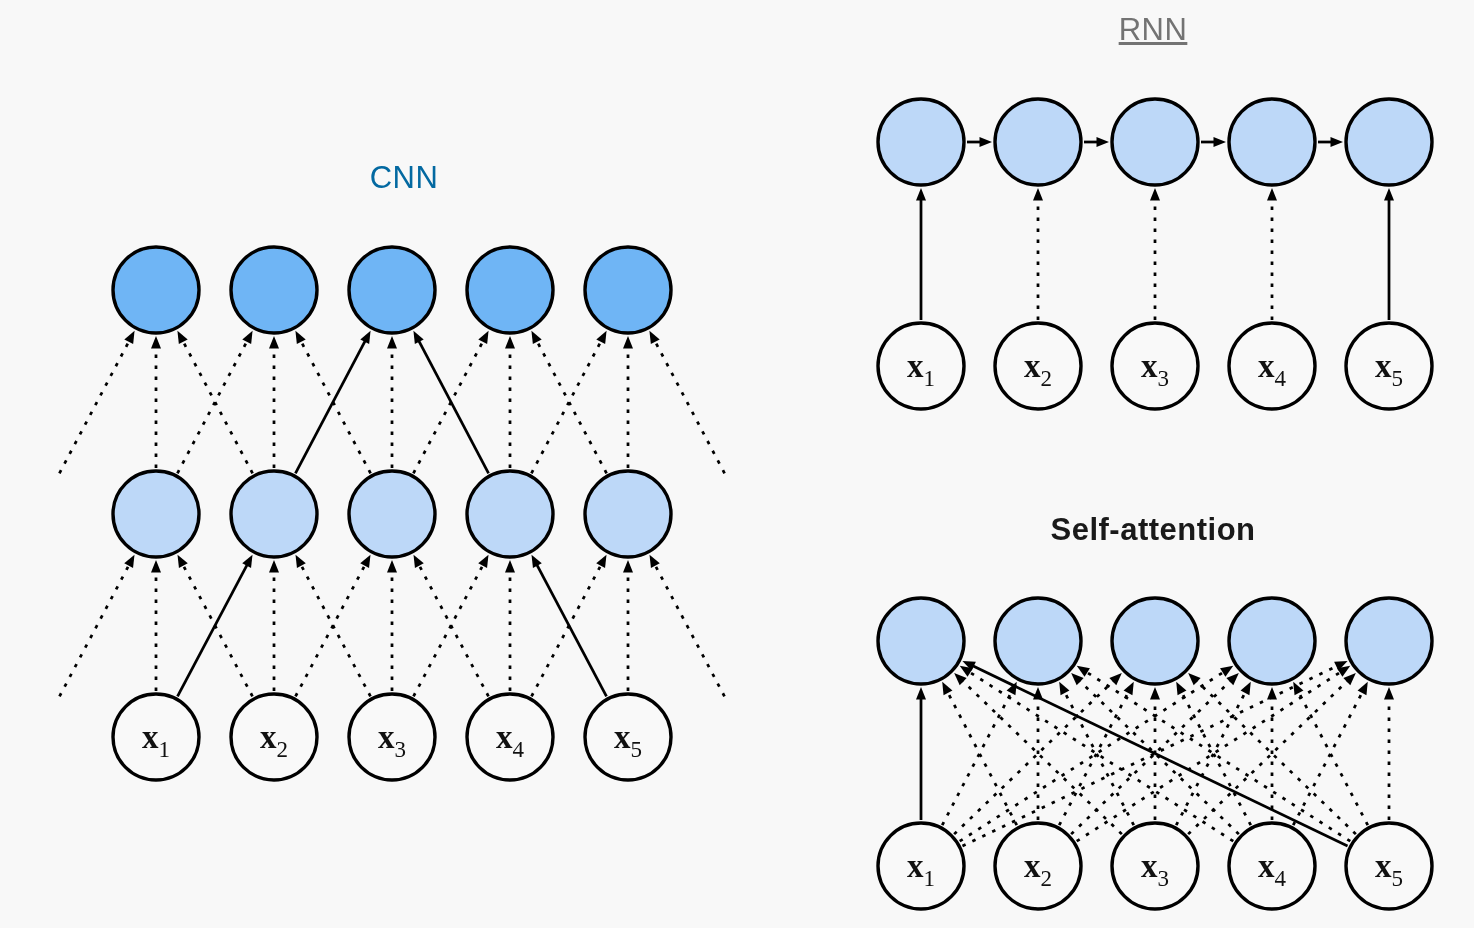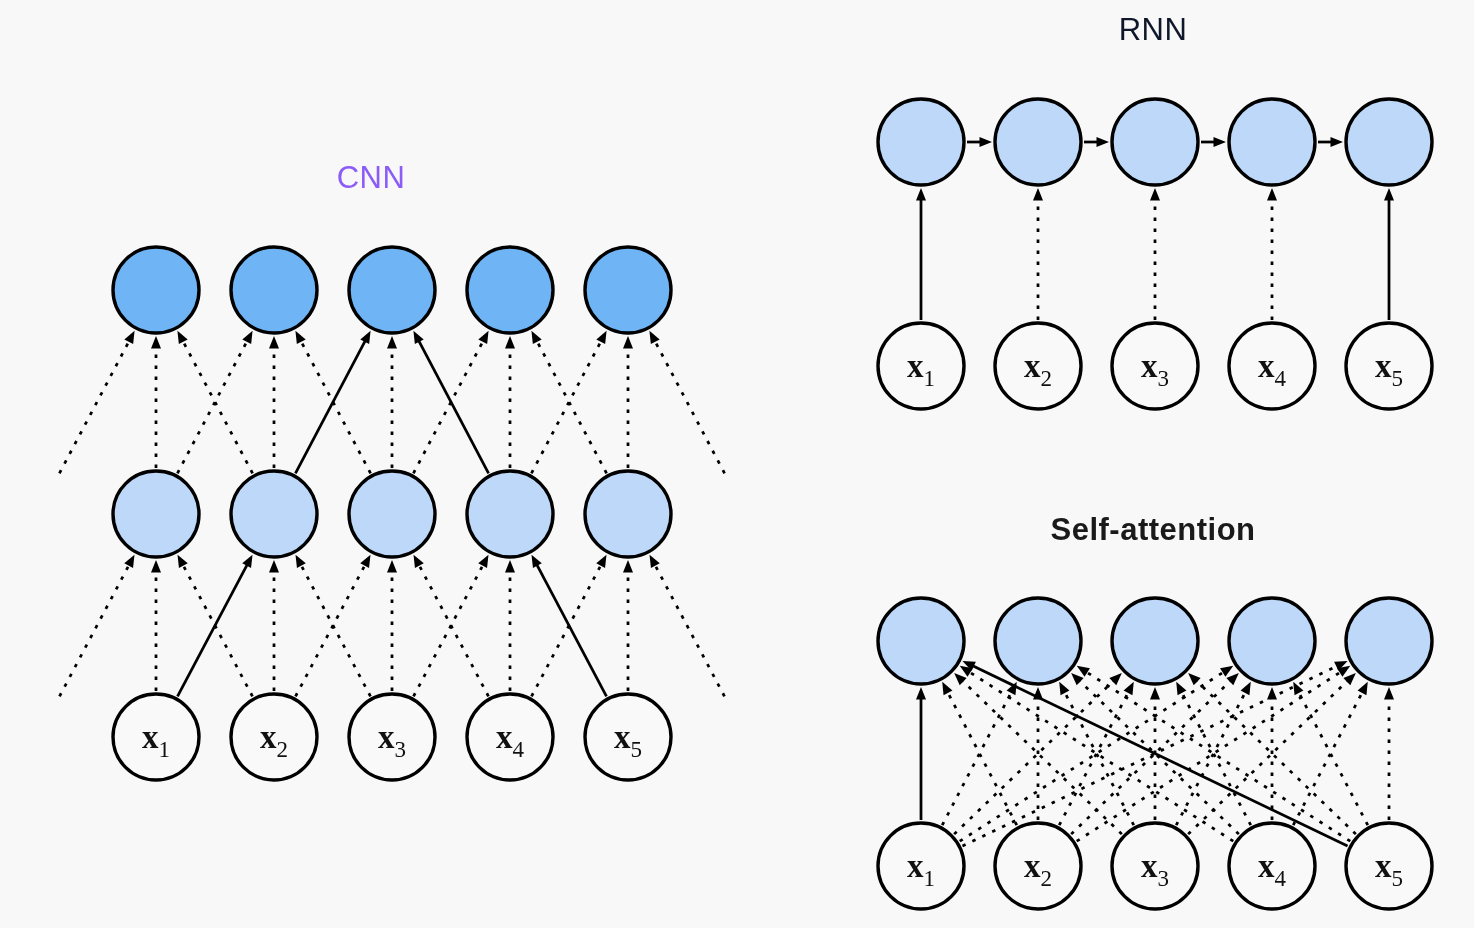--- a/index.html
+++ b/index.html
@@ -218,16 +218,16 @@
       <text x="921" y="877" text-anchor="middle"><tspan class="lx">x</tspan><tspan class="lsub" dy="9">1</tspan></text>
       <circle cx="1038" cy="866" r="43" fill="#f9f9f9" stroke="#000000" stroke-width="3.4"></circle>
       <text x="1038" y="877" text-anchor="middle"><tspan class="lx">x</tspan><tspan class="lsub" dy="9">2</tspan></text>
       <circle cx="1155" cy="866" r="43" fill="#f9f9f9" stroke="#000000" stroke-width="3.4"></circle>
       <text x="1155" y="877" text-anchor="middle"><tspan class="lx">x</tspan><tspan class="lsub" dy="9">3</tspan></text>
       <circle cx="1272" cy="866" r="43" fill="#f9f9f9" stroke="#000000" stroke-width="3.4"></circle>
       <text x="1272" y="877" text-anchor="middle"><tspan class="lx">x</tspan><tspan class="lsub" dy="9">4</tspan></text>
       <circle cx="1389" cy="866" r="43" fill="#f9f9f9" stroke="#000000" stroke-width="3.4"></circle>
       <text x="1389" y="877" text-anchor="middle"><tspan class="lx">x</tspan><tspan class="lsub" dy="9">5</tspan></text>
     </svg>
-  <div class="panel-title" style="left: 371px; top: 178px; color: #8b5cf6;">CNN</div>
-  <div class="panel-title" style="left: 1153px; top: 30px; color: #0f172a;">RNN</div>
+  <div class="panel-title" style="left: 404px; top: 178px; color: #0369a1;">CNN</div>
+  <div class="panel-title" style="left: 1153px; top: 30px; color: #737373; text-decoration: underline;">RNN</div>
   <div class="panel-title" style="left: 1153px; top: 530px; color: rgb(26, 26, 26); font-weight: bold;">Self-attention</div>
 </div>
 
 </body></html>

